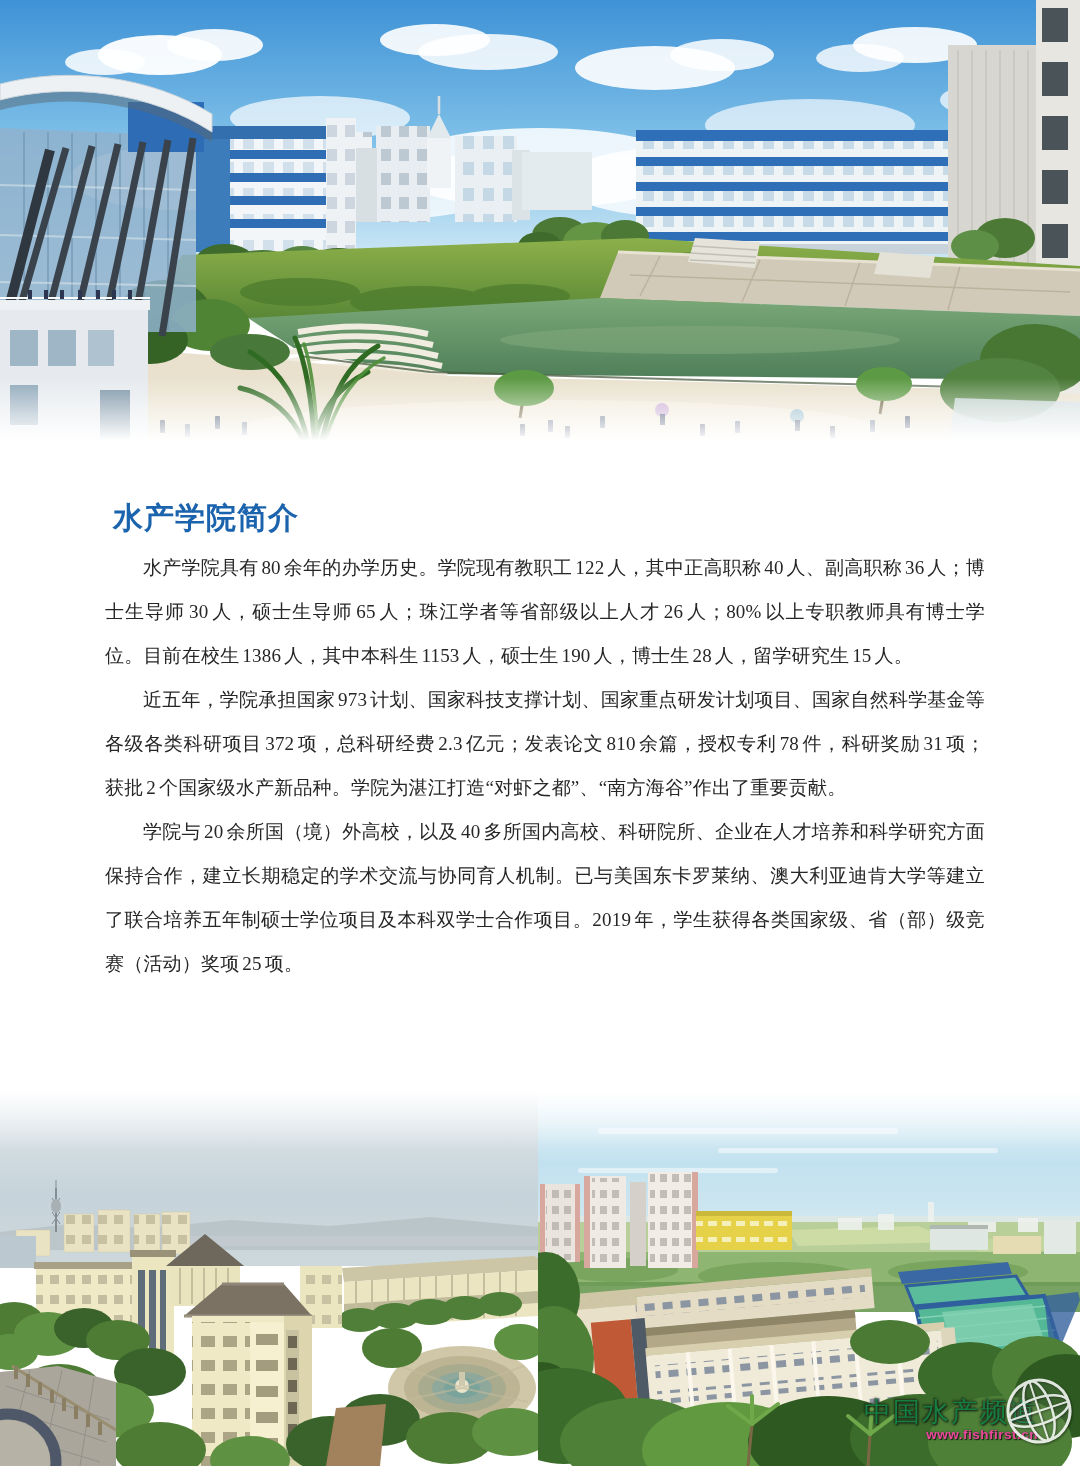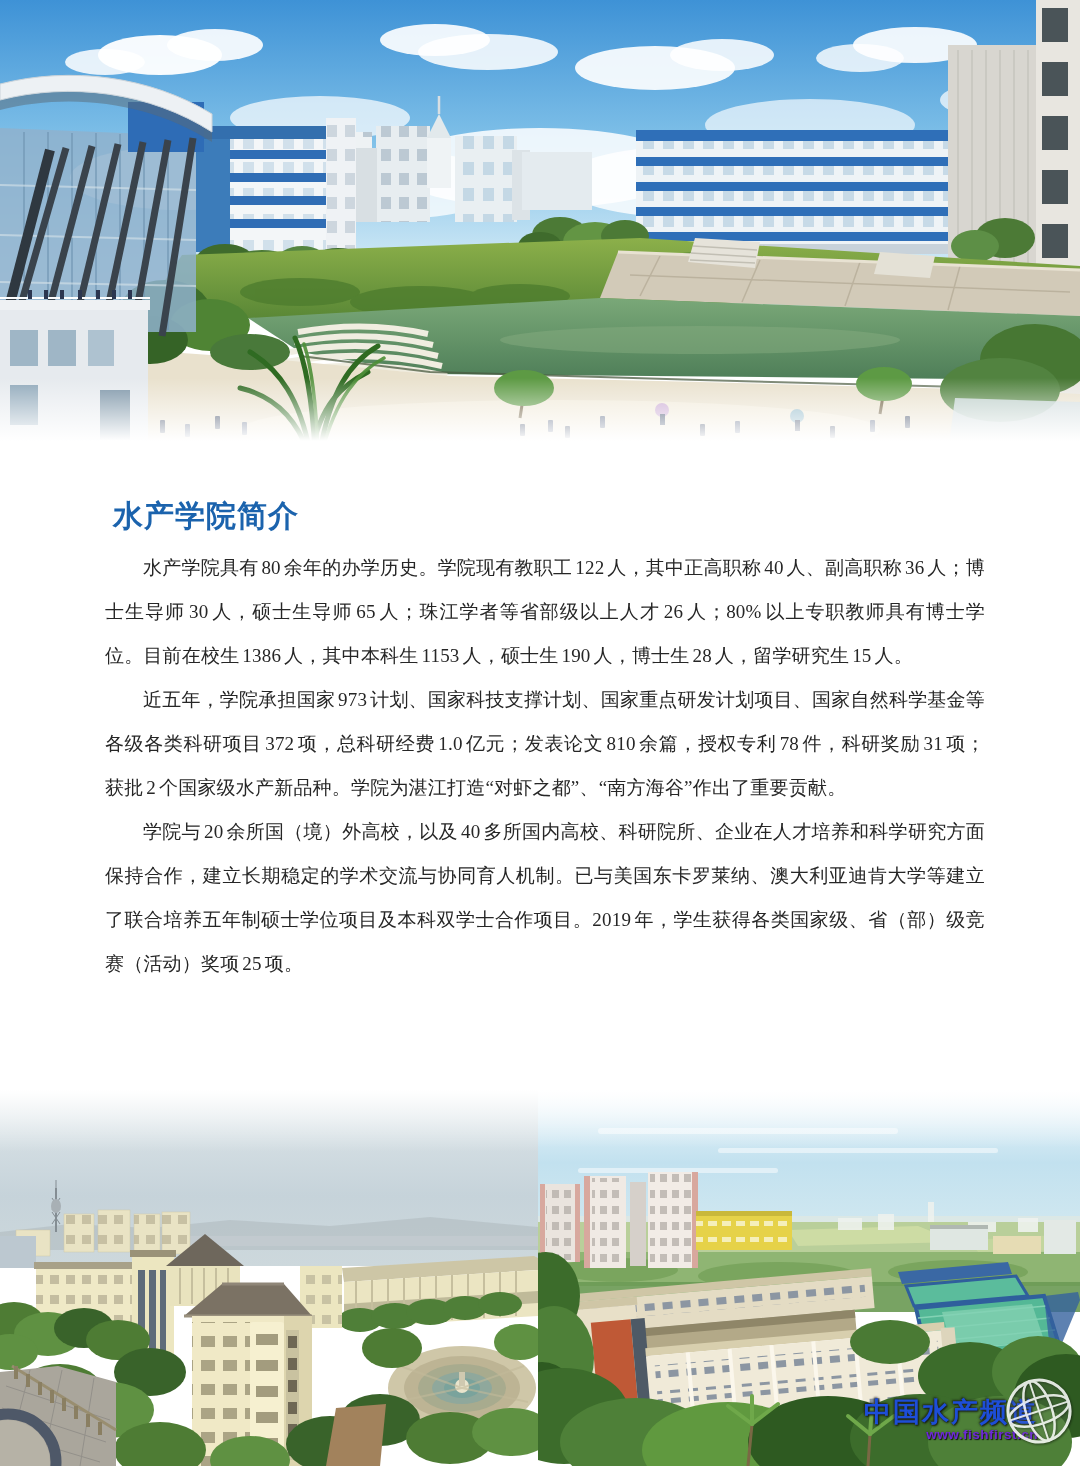--- a/index.html
+++ b/index.html
@@ -2,36 +2,36 @@
 <html><head>
 <meta charset="utf-8">
 <style>
   html,body{margin:0;padding:0;background:#fff;}
   .page{position:relative;width:1080px;height:1466px;background:#ffffff;overflow:hidden;
         font-family:"Liberation Serif","DejaVu Serif",serif;}
   figure{margin:0;padding:0;}
   .top-photo{position:absolute;top:0;left:0;width:1080px;height:452px;}
   .top-photo svg{display:block;width:100%;height:100%;}
   .content{position:absolute;top:500px;left:105px;width:880px;}
-  .content h1{font-family:Liberation Mono, monospace;
+  .content h1{font-family:Liberation Sans, sans-serif;
               font-size:30px;line-height:36px;font-weight:bold;color:#1b63ad;
               margin:0 0 10px 8px;letter-spacing:1px;}
   .content p{font-size:19px;line-height:44px;color:#262626;margin:0;
              text-align:justify;text-indent:2em;word-spacing:-2px;letter-spacing:.2px;}
   .bottom-photos{position:absolute;top:1090px;left:0;width:1080px;height:376px;display:flex;}
   .photo-left{width:538px;height:376px;}
   .photo-right{width:542px;height:376px;position:relative;}
   .photo-left svg,.photo-right svg.scene{display:block;width:100%;height:100%;}
   .watermark{position:absolute;right:8px;bottom:24px;text-align:right;z-index:2;
              font-family:"Liberation Sans","DejaVu Sans",sans-serif;}
-  .wm-brand{display:block;padding-right:34px;font-size:27px;font-weight:bold;color:#1d4ed8;
+  .wm-brand{display:block;padding-right:34px;font-size:27px;font-weight:normal;color:#15803d;
             letter-spacing:2px;white-space:nowrap;
             text-shadow:0 0 3px rgba(45,45,45,.95),1px 1px 2px rgba(0,0,0,.85),-1px -1px 2px rgba(0,0,0,.5);}
   .wm-url{display:block;padding-right:34px;margin-top:-3px;font-size:13.5px;font-weight:bold;
-          color:#6d28d9;letter-spacing:.5px;
+          color:#ec4899;letter-spacing:.5px;
           text-shadow:0 0 2px rgba(45,45,45,.95),1px 1px 1px rgba(0,0,0,.8);}
   .globe{position:absolute;right:-10px;bottom:-12px;width:86px;height:86px;opacity:.85;
          filter:drop-shadow(1px 1px 1px rgba(0,0,0,.55));}
 </style>
 </head>
 <body>
 
 <div class="page">
 
   <figure class="top-photo">
@@ -297,21 +297,21 @@
           <rect x="795" y="420" width="5" height="11" fill="#2c3a55"></rect>
       </g>
 
       <rect x="0" y="378" width="1080" height="74" fill="url(#fadeB)"></rect>
     </svg>
   </figure>
 
   <section class="content">
     <h1>水产学院简介</h1>
     <p>水产学院具有 80 余年的办学历史。学院现有教职工 122 人，其中正高职称 40 人、副高职称 36 人；博士生导师 30 人，硕士生导师 65 人；珠江学者等省部级以上人才 26 人；80% 以上专职教师具有博士学位。目前在校生 1386 人，其中本科生 1153 人，硕士生 190 人，博士生 28 人，留学研究生 15 人。</p>
-    <p>近五年，学院承担国家 973 计划、国家科技支撑计划、国家重点研发计划项目、国家自然科学基金等各级各类科研项目 372 项，总科研经费 1.0 亿元；发表论文 810 余篇，授权专利 78 件，科研奖励 31 项；获批 2 个国家级水产新品种。学院为湛江打造“对虾之都”、“南方海谷”作出了重要贡献。</p>
+    <p>近五年，学院承担国家 973 计划、国家科技支撑计划、国家重点研发计划项目、国家自然科学基金等各级各类科研项目 372 项，总科研经费 2.3 亿元；发表论文 810 余篇，授权专利 78 件，科研奖励 31 项；获批 2 个国家级水产新品种。学院为湛江打造“对虾之都”、“南方海谷”作出了重要贡献。</p>
     <p>学院与 20 余所国（境）外高校，以及 40 多所国内高校、科研院所、企业在人才培养和科学研究方面保持合作，建立长期稳定的学术交流与协同育人机制。已与美国东卡罗莱纳、澳大利亚迪肯大学等建立了联合培养五年制硕士学位项目及本科双学士合作项目。2019 年，学生获得各类国家级、省（部）级竞赛（活动）奖项 25 项。</p>
   </section>
 
   <div class="bottom-photos">
 
     <figure class="photo-left">
       <svg viewBox="0 0 538 376" preserveAspectRatio="none">
         <defs>
           <linearGradient id="skyL" x1="0" y1="0" x2="0" y2="1">
             <stop offset="0" stop-color="#dfe7ea"></stop>

